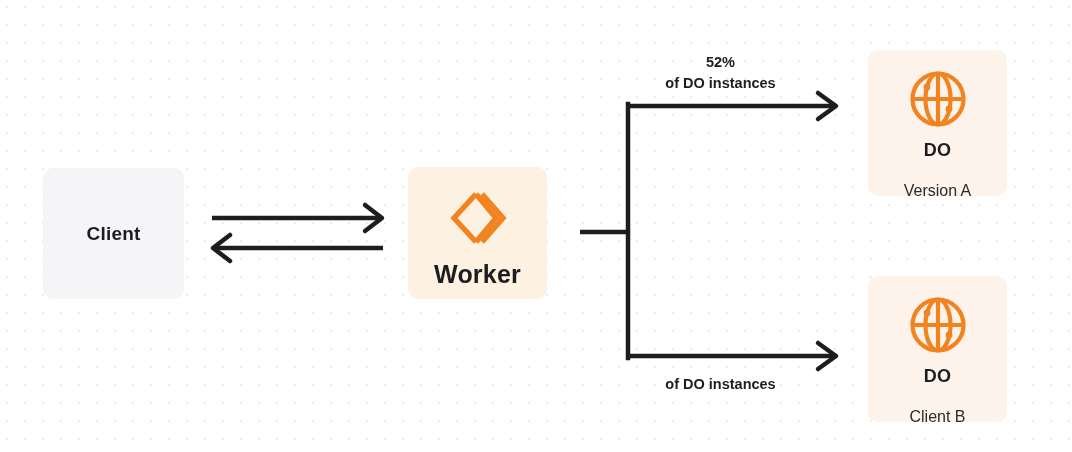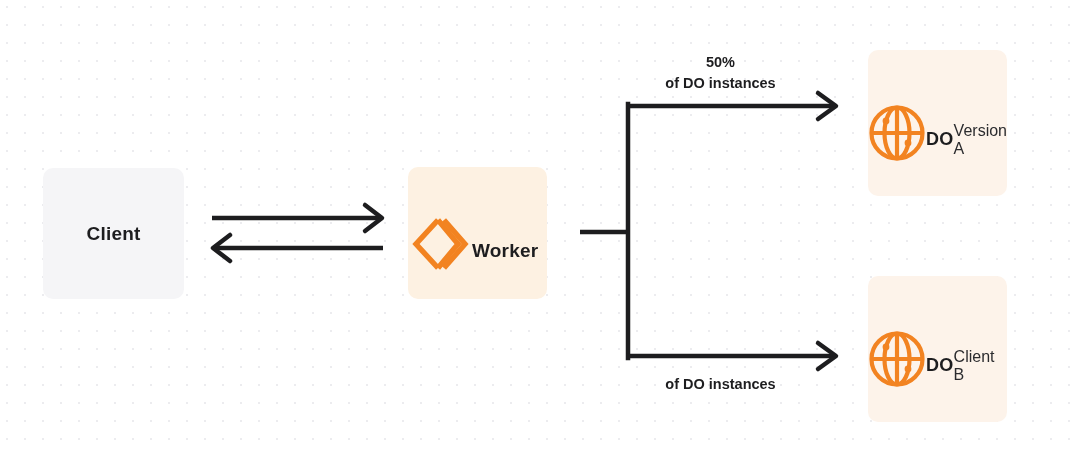--- a/index.html
+++ b/index.html
@@ -23,21 +23,21 @@
     background-size: 18px 18px;
     background-position: 6px 6px;
   }
 
   
   .node {
     position: absolute;
     box-sizing: border-box;
     border-radius: 10px;
     display: flex;
-    flex-direction: row;
+    flex-direction: column;
     align-items: center;
     justify-content: center;
   }
 
   #client-node {
     left: 43px;
     top: 168px;
     width: 141px;
     height: 131px;
     background: #f5f5f7;
@@ -52,21 +52,21 @@
   #worker-node {
     left: 408px;
     top: 167px;
     width: 139px;
     height: 132px;
     background: #fdf1e2;
     justify-content: flex-start;
     padding-top: 22px;
   }
   #worker-node .node-title {
-    font-size: 19px;
+    font-size: 25px;
     font-weight: bold;
     color: #1d1d1f;
     margin-top: 13px;
     letter-spacing: 0.2px;
   }
   .worker-icon-wrap {
     width: 64px;
     height: 58px;
     display: block;
   }
@@ -90,21 +90,21 @@
     font-size: 18px;
     font-weight: bold;
     color: #1d1d1f;
     margin-top: 12px;
     letter-spacing: 0.3px;
   }
   .do-node .node-sub {
     font-size: 16px;
     font-weight: normal;
     color: #2b2b2e;
-    margin-top: 14px;
+    margin-top: 21px;
   }
 
   
   #connectors {
     position: absolute;
     left: 0;
     top: 0;
     width: 1072px;
     height: 452px;
     pointer-events: none;
@@ -214,21 +214,21 @@
         </g>
         <circle cx="18" cy="17" r="3.4" fill="#f28321"></circle>
         <circle cx="40" cy="39" r="3.4" fill="#f28321"></circle>
       </svg>
     </span>
     <span class="node-title">DO</span>
     <span class="node-sub">Client B</span>
   </div>
 
   <div class="edge-label" id="label-top">
-    <span class="pct">50%</span>
+    <span class="pct">52%</span>
     <span class="desc">of DO instances</span>
   </div>
 
   <div class="edge-label" id="label-bottom">
     <span class="desc">of DO instances</span>
   </div>
 
 </div>
 
 </body></html>

